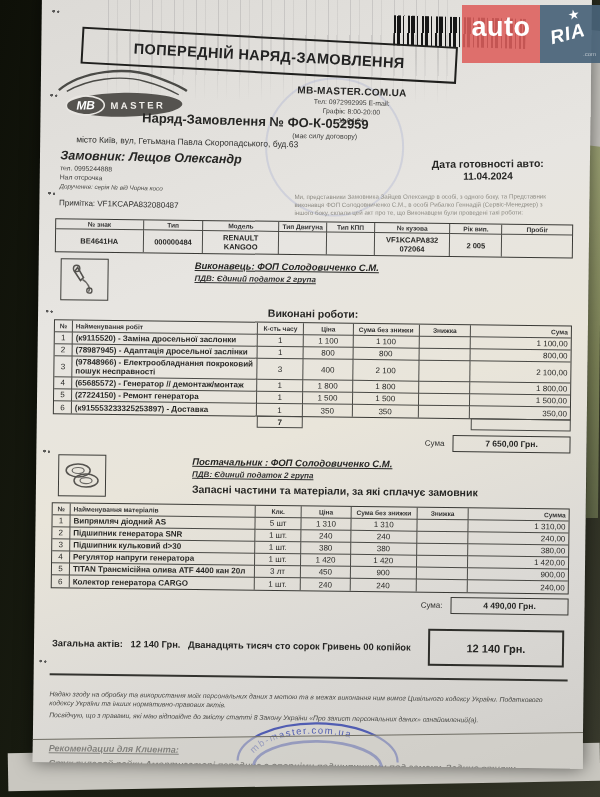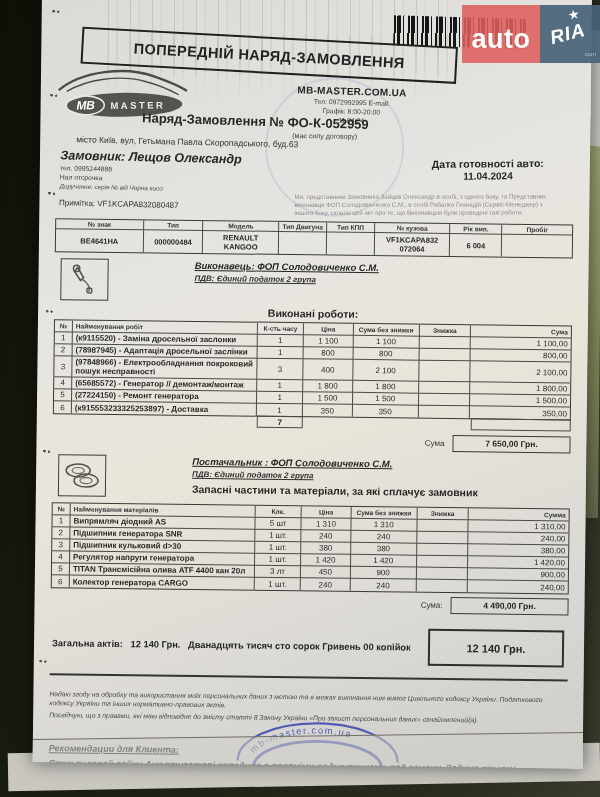--- a/index.html
+++ b/index.html
@@ -89,21 +89,21 @@
   .legal p{margin:0 0 2px 0;}
   .recs{margin-top:24px;width:506px;}
   .recs .rtitle{font-weight:bold;font-style:italic;font-size:9px;text-decoration:underline;margin-bottom:4px;color:#222;}
   .recs .rtext{font-weight:bold;font-style:italic;font-size:9.2px;line-height:1.5;color:#1f1f1d;}
   .recs .u{border-bottom:1.5px solid #2e2e2c;}
   .sheet-band{position:absolute;left:-6px;top:740px;width:580px;height:46px;z-index:3;
     background:rgba(208,206,198,.55);border-top:1.2px solid #6f6d64;transform:rotate(-1.4deg);}
   .stamp{position:absolute;left:195px;top:714px;z-index:2;opacity:.85;}
   .wm{position:absolute;left:462px;top:5px;z-index:10;display:flex;}
   .wm .red{width:78px;height:58px;background:rgba(221,95,92,.88);display:flex;align-items:flex-end;justify-content:center;}
-  .wm .red span{color:#fff;font-weight:bold;font-size:27px;line-height:1;margin-bottom:10px;letter-spacing:.5px;}
+  .wm .red span{color:#fff;font-weight:bold;font-size:27px;line-height:1;margin-bottom:22px;letter-spacing:.5px;}
   .wm .blue{width:60px;height:58px;background:rgba(73,99,120,.92);position:relative;}
   .wm .blue .ria{position:absolute;left:10px;top:18px;color:#fff;font-weight:bold;font-style:italic;font-size:19px;transform:rotate(-14deg);letter-spacing:1px;}
   .wm .blue .star{position:absolute;left:28px;top:2px;color:#fff;font-size:13px;transform:rotate(-10deg);}
   .wm .blue .dotcom{position:absolute;right:4px;bottom:6px;color:rgba(255,255,255,.55);font-size:6px;}
 </style>
 </head>
 <body>
 
 <div class="green-strip"></div>
 <div class="back-sheet"></div>
@@ -178,21 +178,21 @@
         <div class="td">Пробіг</div>
       </div>
       <div>
           <div class="tr">
             <div class="td">BE4641HA</div>
             <div class="td">000000484</div>
             <div class="td">RENAULT KANGOO</div>
             <div class="td"></div>
             <div class="td"></div>
             <div class="td">VF1KCAPA832 072064</div>
-            <div class="td">6 004</div>
+            <div class="td">2 005</div>
             <div class="td"></div>
           </div>
         </div>
     </div>
 
     <div class="sec">
       <div class="iconbox">
         <svg width="34" height="32" viewBox="0 0 34 32">
           <path d="M10 4 L16 14 L13 17 L7 8 Z" fill="none" stroke="#55534f" stroke-width="1.6"></path>
           <circle cx="9" cy="5" r="3.2" fill="none" stroke="#55534f" stroke-width="1.4"></circle>

